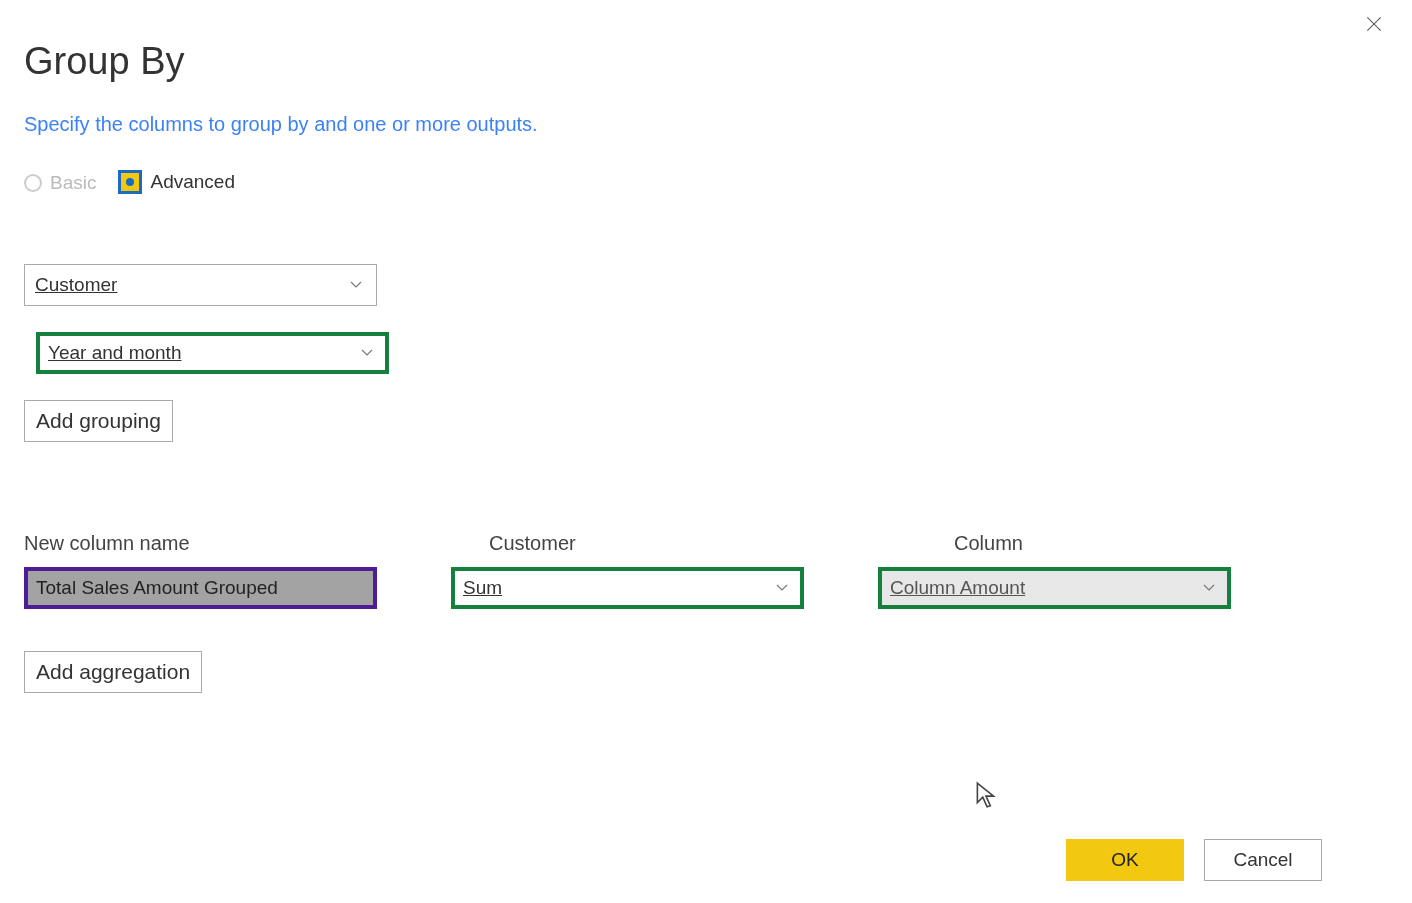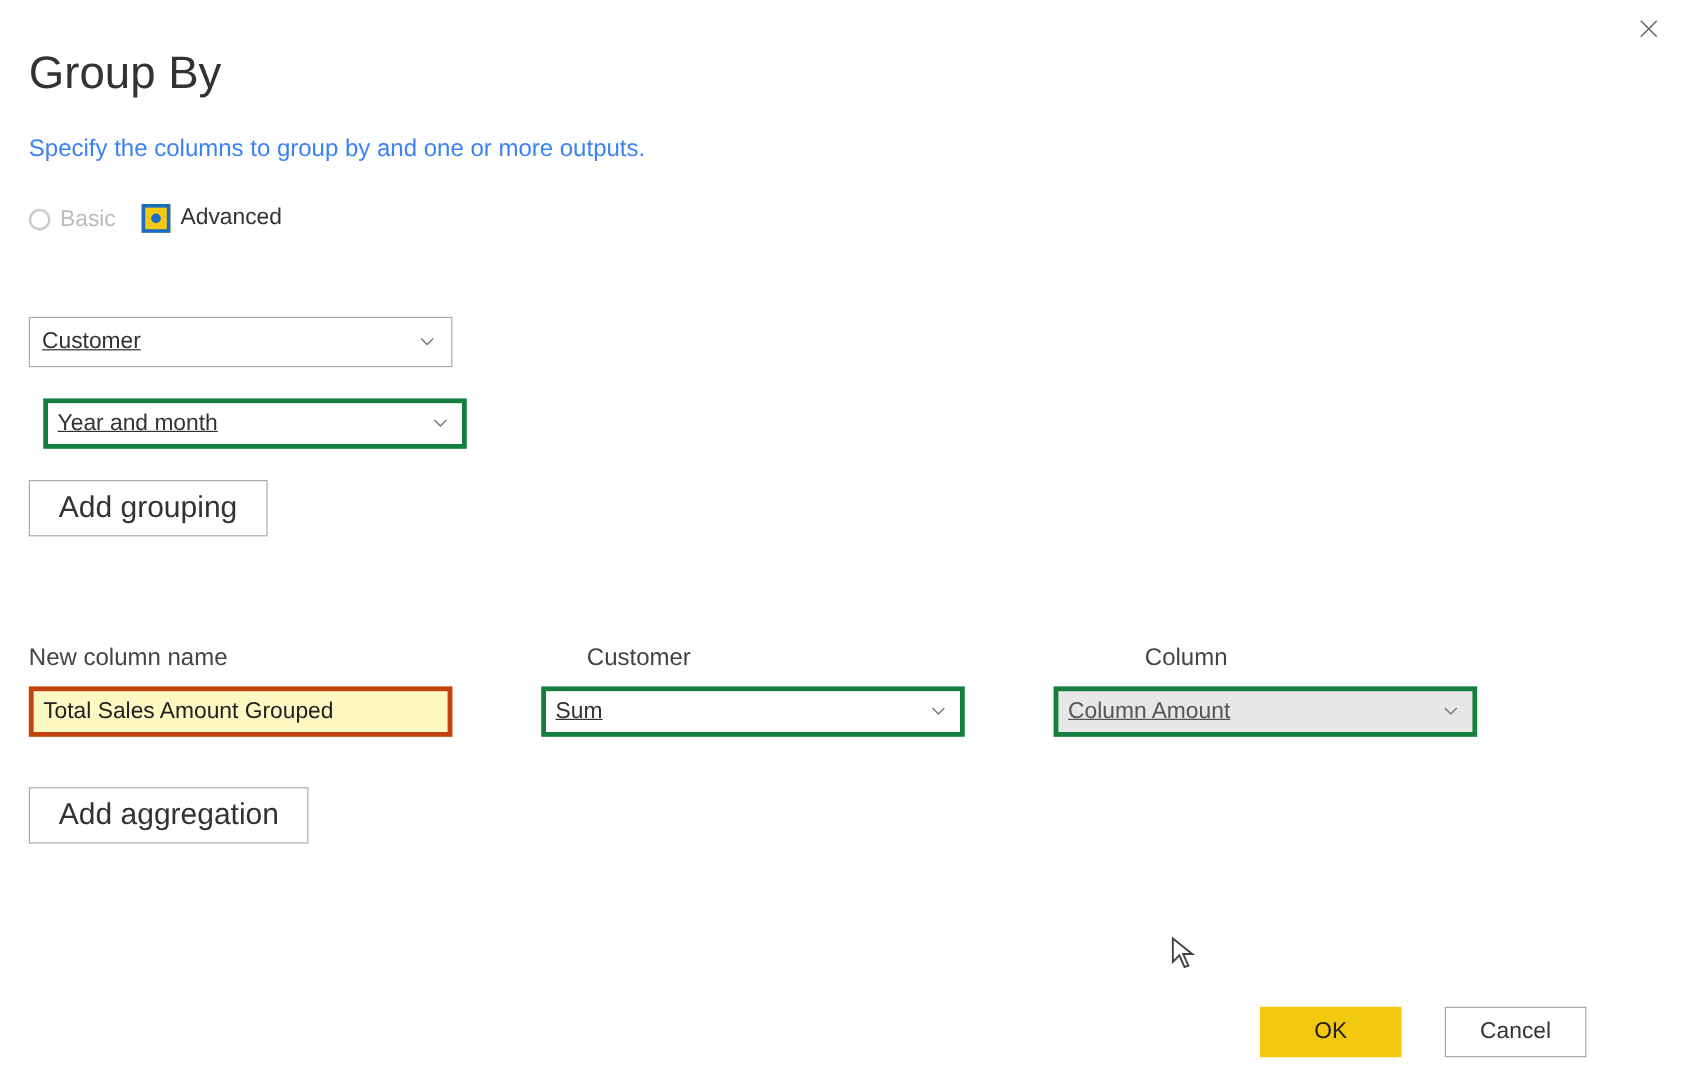--- a/index.html
+++ b/index.html
@@ -108,23 +108,23 @@
       color: #777;
     }
     .caret svg {
       width: 12px;
       height: 8px;
       display: block;
     }
     .btn-outline {
       border: 1px solid #aaa;
       background: #fff;
-      font-size: 25px;
-      color: #333;
-      padding: 8px 24px;
+      font-size: 21px;
+      color: #333;
+      padding: 8px 11px;
       cursor: pointer;
       display: inline-block;
     }
     .agg-header {
       display: flex;
       gap: 50px;
       margin-bottom: 12px;
     }
     .agg-header-label {
       font-size: 20px;
@@ -134,34 +134,34 @@
     .agg-header .col2 { width: 353px; margin-left: 62px;}
     .agg-header .col3 { width: 353px; margin-left: 62px;}
     .agg-row {
       display: flex;
       gap: 62px;
       margin-bottom: 42px;
     }
     .text-input {
       width: 353px;
       height: 42px;
-      border: 4px solid #c2410c;
-      background: #fef9c3;
+      border: 4px solid #4c1d95;
+      background: #a3a3a3;
       font-size: 19px;
       color: #222;
       padding: 0 8px;
       display: flex;
       align-items: center;
     }
     .footer-buttons {
       position: absolute;
       bottom: 22px;
       right: 90px;
       display: flex;
-      gap: 36px;
+      gap: 20px;
       justify-content: space-between;
     }
     .btn-primary {
       background: #f2c811;
       border: none;
       font-size: 19px;
       color: #222;
       width: 118px;
       height: 42px;
       cursor: pointer;

